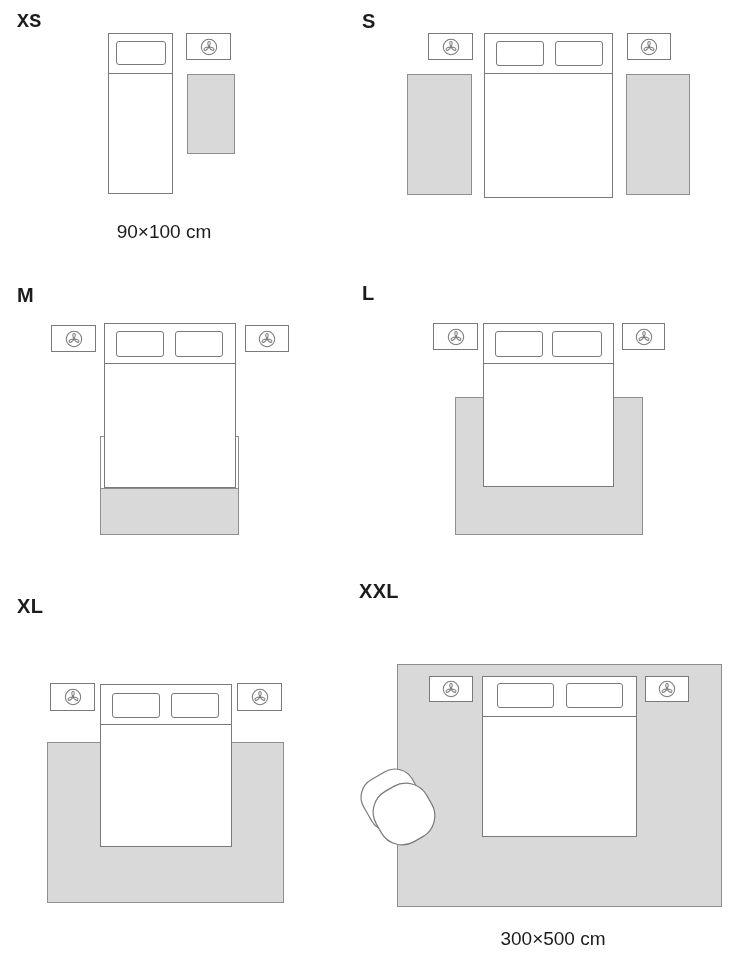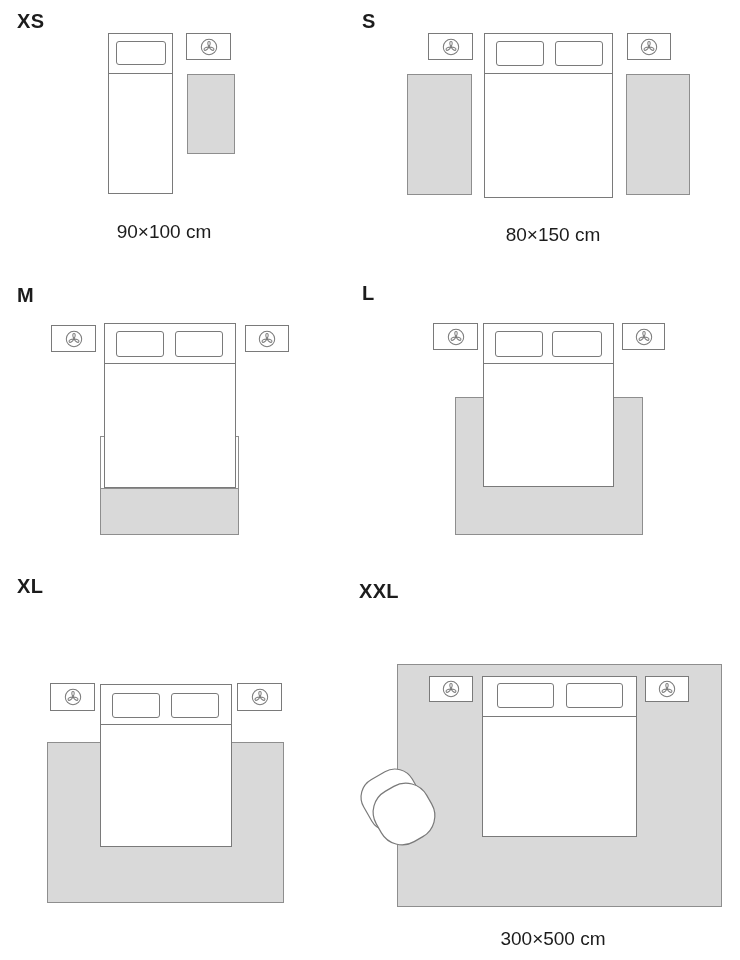--- a/index.html
+++ b/index.html
@@ -37,21 +37,21 @@
     border:1.5px solid var(--rug-border,#8e8e8e);box-sizing:border-box;z-index:1;
   }
   .rug-outline{
     position:absolute;background:#fff;border:1.5px solid var(--rug-border,#8e8e8e);
     box-sizing:border-box;z-index:1;
   }
   .armchair{position:absolute;z-index:3;}
   .armchair rect{fill:#fff;stroke:var(--line,#7a7a7a);stroke-width:1.2;}
 
   
-  #xs-size{left:17px;top:10px;}
+  #xs-size{left:17px;top:10px;font-family:Liberation Mono, monospace;}
   #xs-bed{left:108px;top:33px;width:65px;height:161px;}
   #xs-bed .p1{left:7px;width:50px;height:24px;}
   #xs-ns{left:186px;top:33px;}
   #xs-rug{left:187px;top:74px;width:48px;height:80px;}
   #xs-dim{left:84px;top:221px;}
 
   
   #s-size{left:362px;top:10px;}
   #s-nsl{left:428px;top:33px;}
   #s-nsr{left:627px;top:33px;width:44px;}
@@ -74,21 +74,21 @@
   #l-size{left:362px;top:282px;}
   #l-nsl{left:433px;top:323px;}
   #l-nsr{left:622px;top:323px;width:43px;}
   #l-bed{left:483px;top:323px;width:131px;height:164px;}
   #l-bed .pillow{height:26px;}
   #l-bed .p2{left:68px;width:50px;}
   #l-rug{left:455px;top:397px;width:188px;height:138px;}
   #l-dim{left:471px;top:557px;}
 
   
-  #xl-size{left:17px;top:575px;}
+  #xl-size{left:17px;top:595px;}
   #xl-nsl{left:50px;top:683px;height:28px;}
   #xl-nsr{left:237px;top:683px;height:28px;}
   #xl-bed{left:100px;top:684px;width:132px;height:163px;}
   #xl-bed .pillow{top:8px;}
   #xl-rug{left:47px;top:742px;width:237px;height:161px;}
   #xl-dim{left:94px;top:928px;}
 
   
   #xxl-size{left:359px;top:580px;}
   #xxl-rug{left:397px;top:664px;width:325px;height:243px;}
@@ -142,21 +142,20 @@
       <div class="hbline"></div>
     </div>
     <div class="nstand" id="s-nsr">
       <svg class="lamp" viewBox="0 0 24 24">
         <circle cx="12" cy="12" r="8.4"></circle>
         <path d="M12 12 C10.2 8.8 10.3 5.9 12 5.9 C13.7 5.9 13.8 8.8 12 12 Z"></path>
         <path d="M12 12 C10.2 8.8 10.3 5.9 12 5.9 C13.7 5.9 13.8 8.8 12 12 Z" transform="rotate(120 12 12)"></path>
         <path d="M12 12 C10.2 8.8 10.3 5.9 12 5.9 C13.7 5.9 13.8 8.8 12 12 Z" transform="rotate(240 12 12)"></path>
       </svg>
     </div>
-    <div class="dim-label" id="s-dim">80×150 cm</div>
   </section>
 
   <section class="panel">
     <div class="size-label" id="m-size">M</div>
     <div class="rug-outline" id="m-rug-outline"></div>
     <div class="rug" id="m-rug"></div>
     <div class="nstand" id="m-nsl">
       <svg class="lamp" viewBox="0 0 24 24">
         <circle cx="12" cy="12" r="8.4"></circle>
         <path d="M12 12 C10.2 8.8 10.3 5.9 12 5.9 C13.7 5.9 13.8 8.8 12 12 Z"></path>

